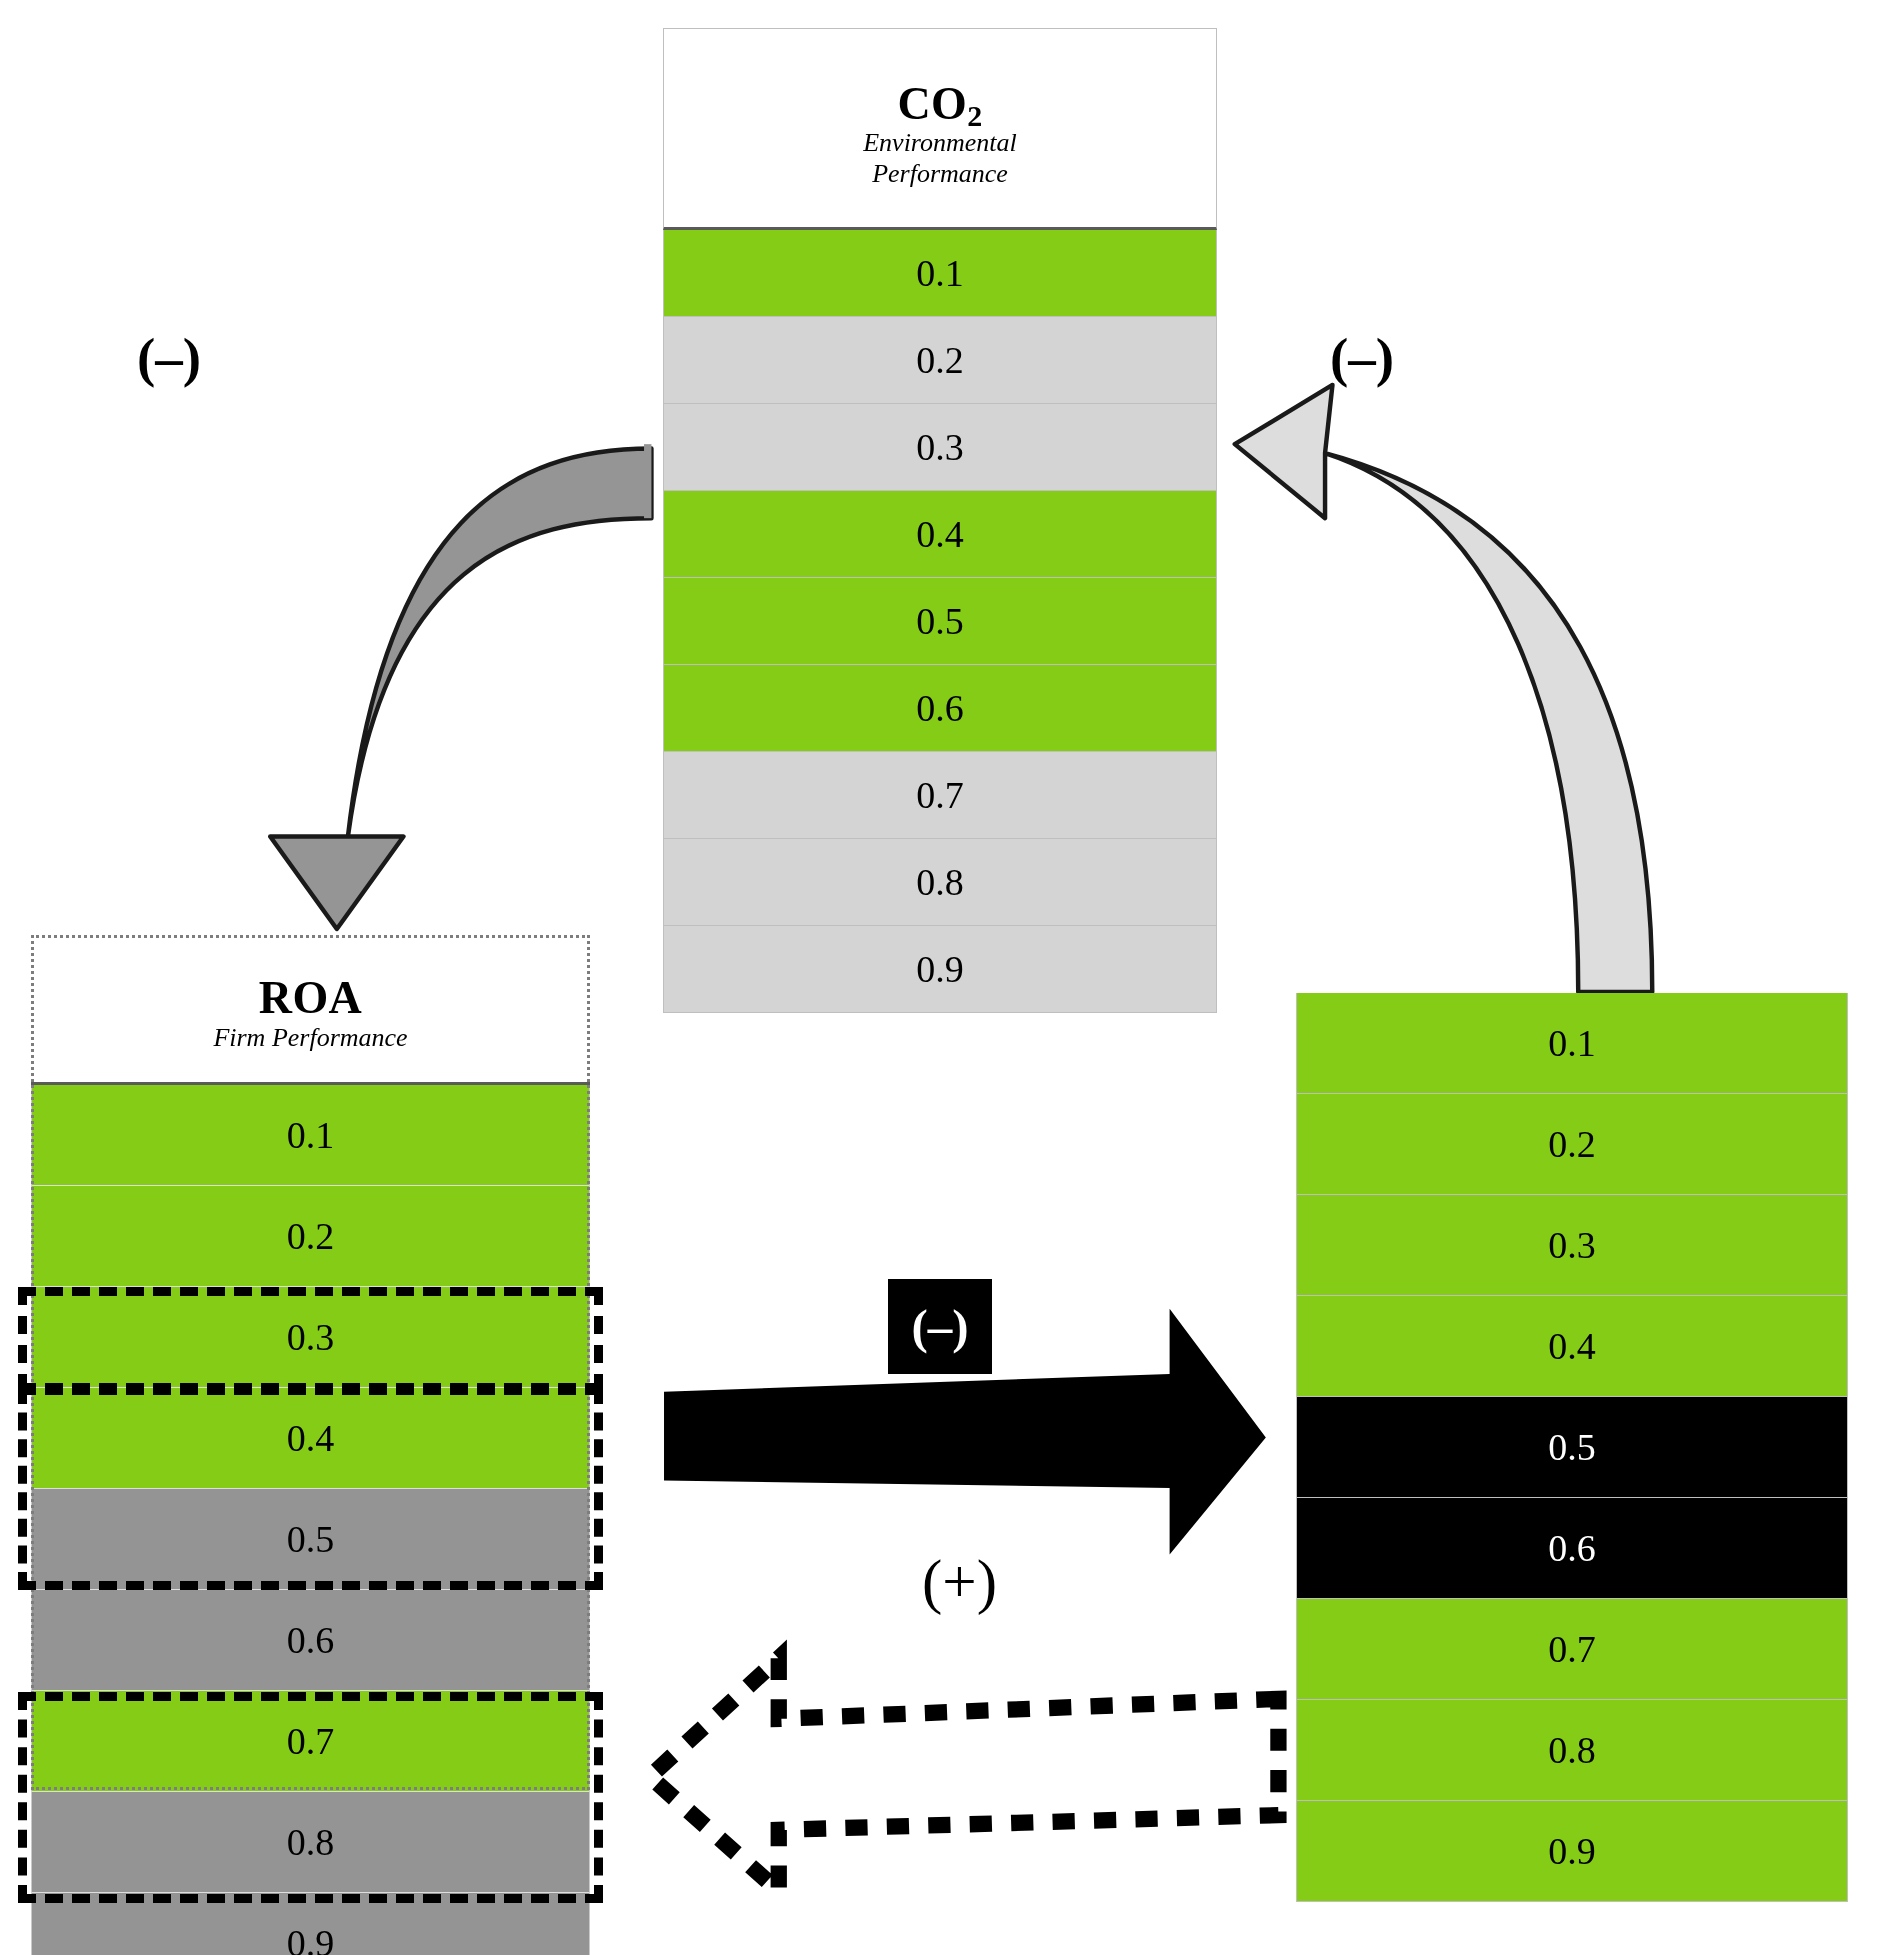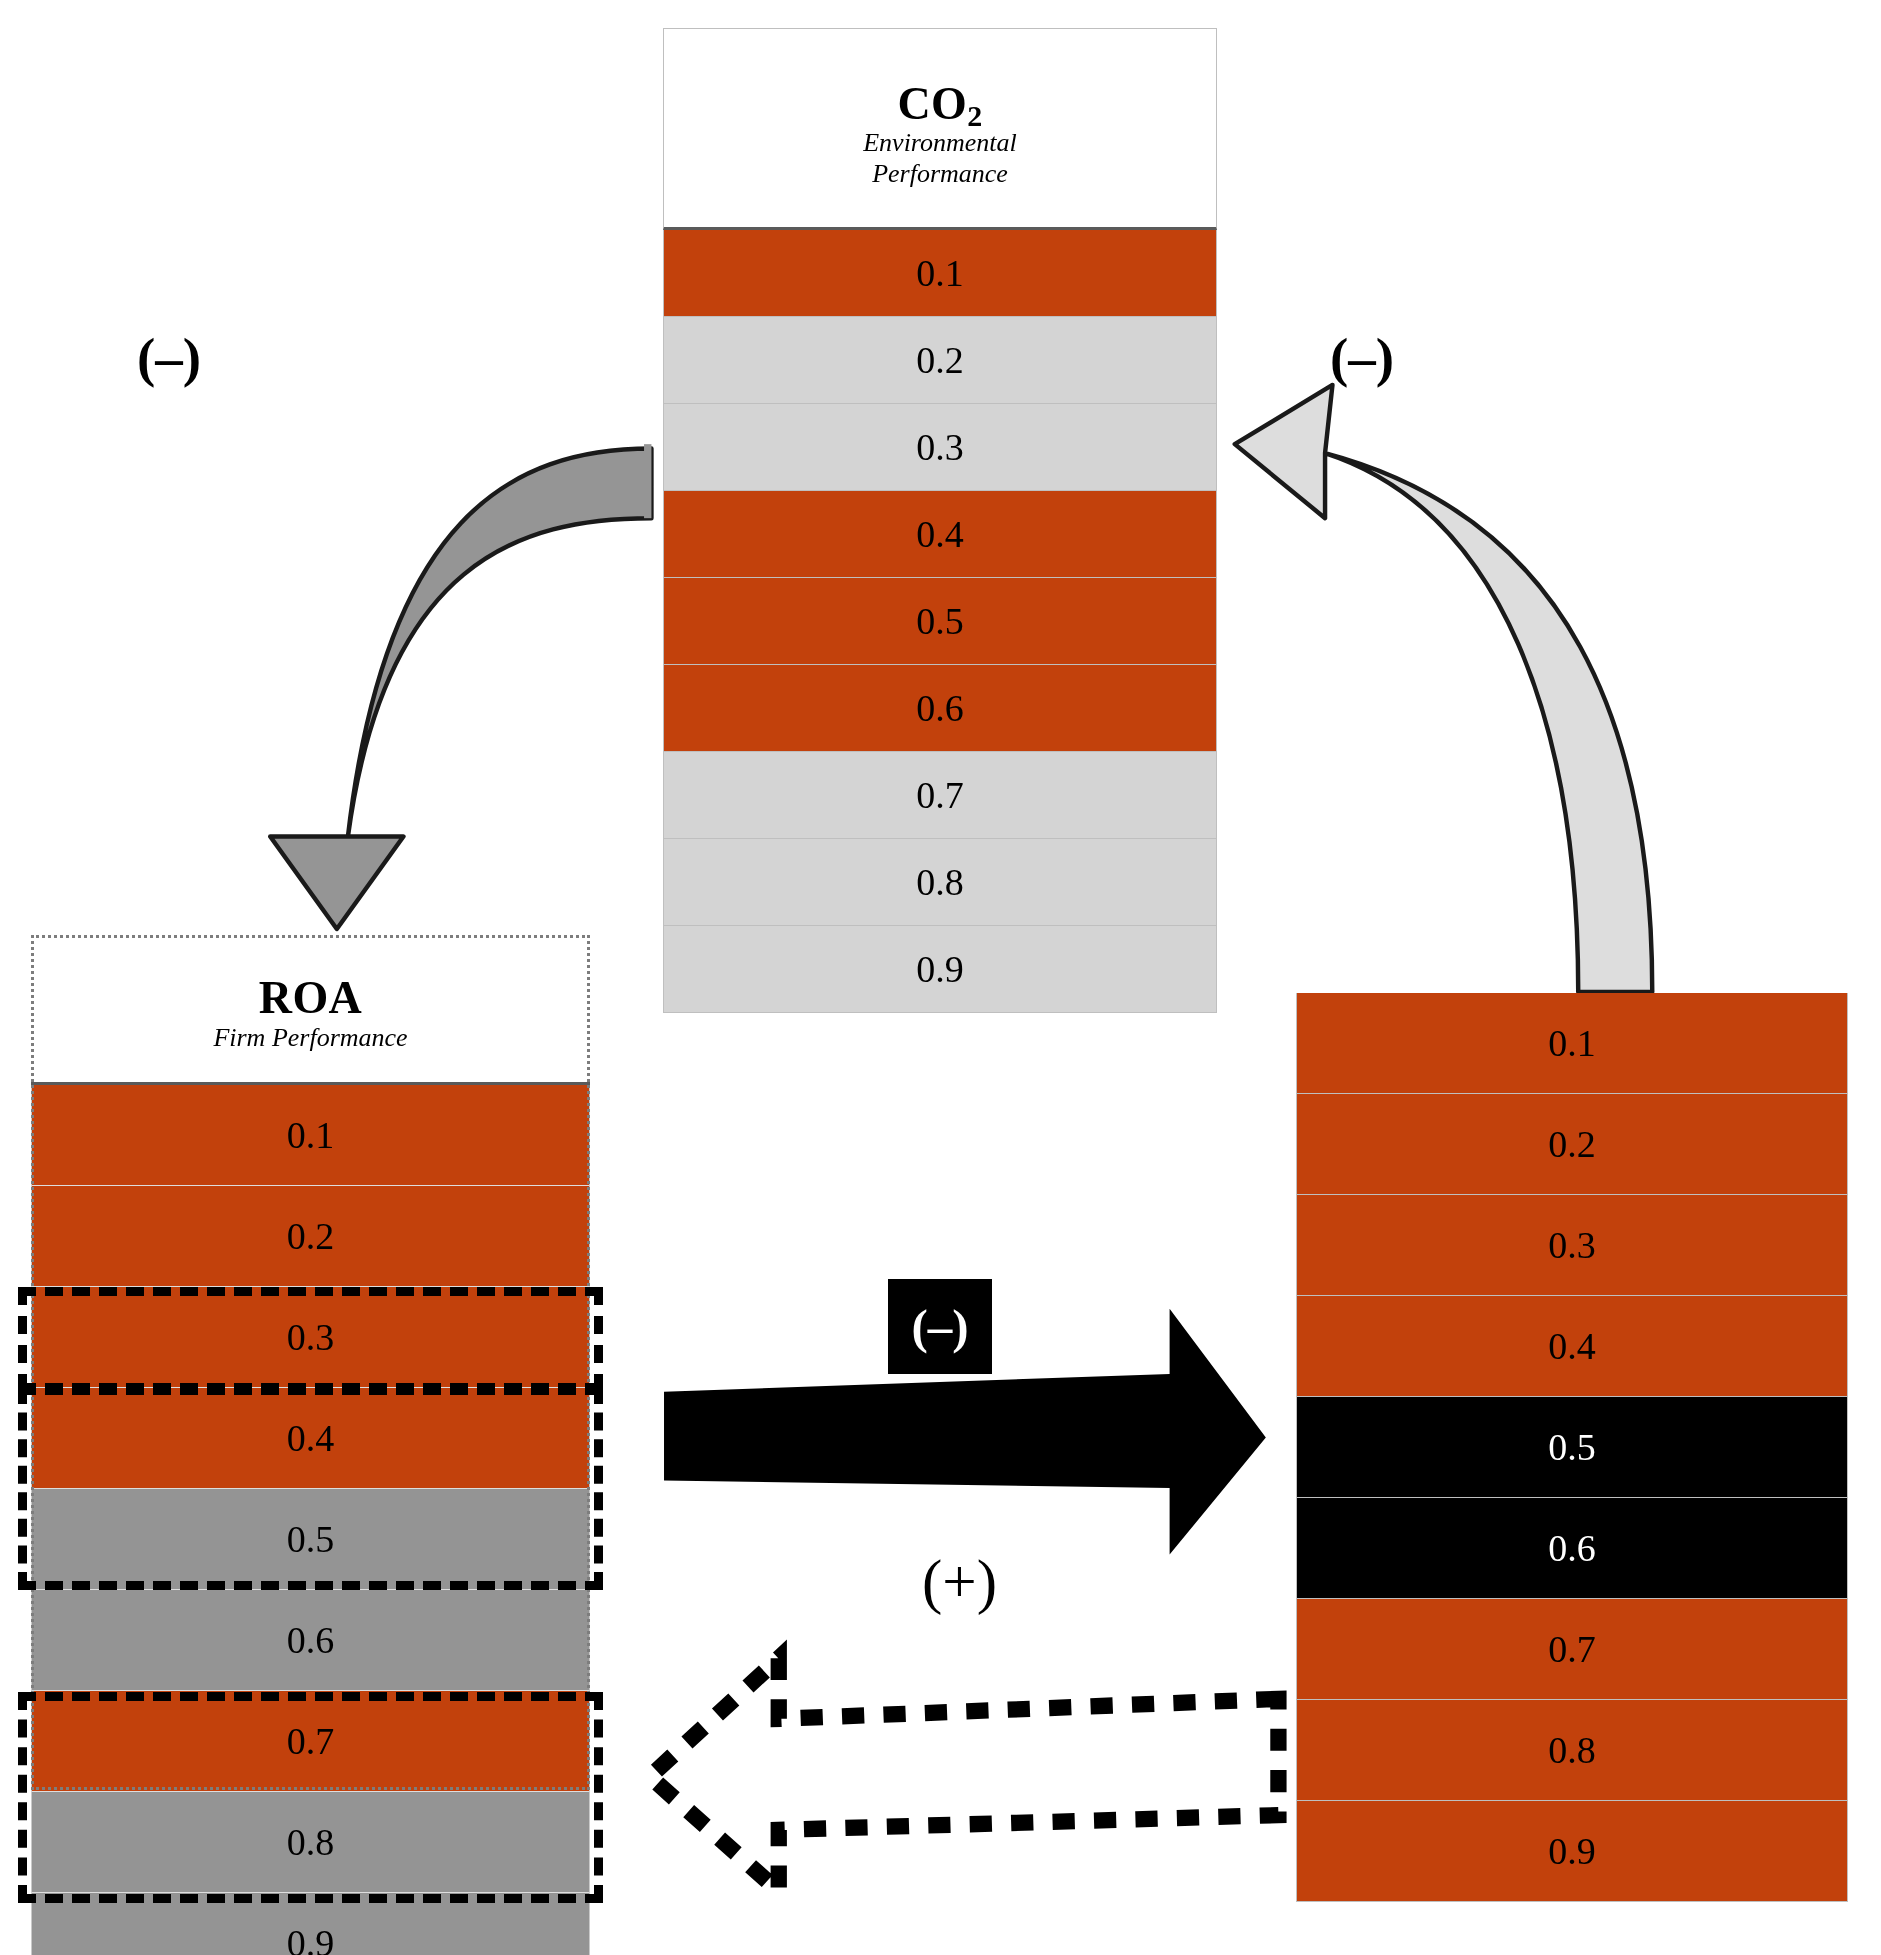--- a/index.html
+++ b/index.html
@@ -24,21 +24,21 @@
     font-weight:bold;font-size:46px;line-height:1.06;letter-spacing:0.4px;color:#000;
   }
   .vtable .title sub{font-size:30px;vertical-align:baseline;position:relative;top:7.4px;}
   .vtable .subtitle{
     font-style:italic;font-size:26px;line-height:1.18;color:#000;
   }
   .vtable .row{
     box-sizing:border-box;
     border:1.5px solid #bfbfbf;
     border-top:none;
-    background:#c2410c;
+    background:#84cc16;
     display:flex;align-items:center;justify-content:center;
     font-size:38px;color:#000;
   }
   .vtable .row.light{background:#d4d4d4;}
   .vtable .row.mid{background:#949494;}
   .vtable .row.dark{background:#000000;color:#ffffff;}
 
   
   #co2-table{left:663px;top:12px;width:554px;margin-top:16px;}
   #co2-table .thead{height:202px;padding-top:13.3px;}

